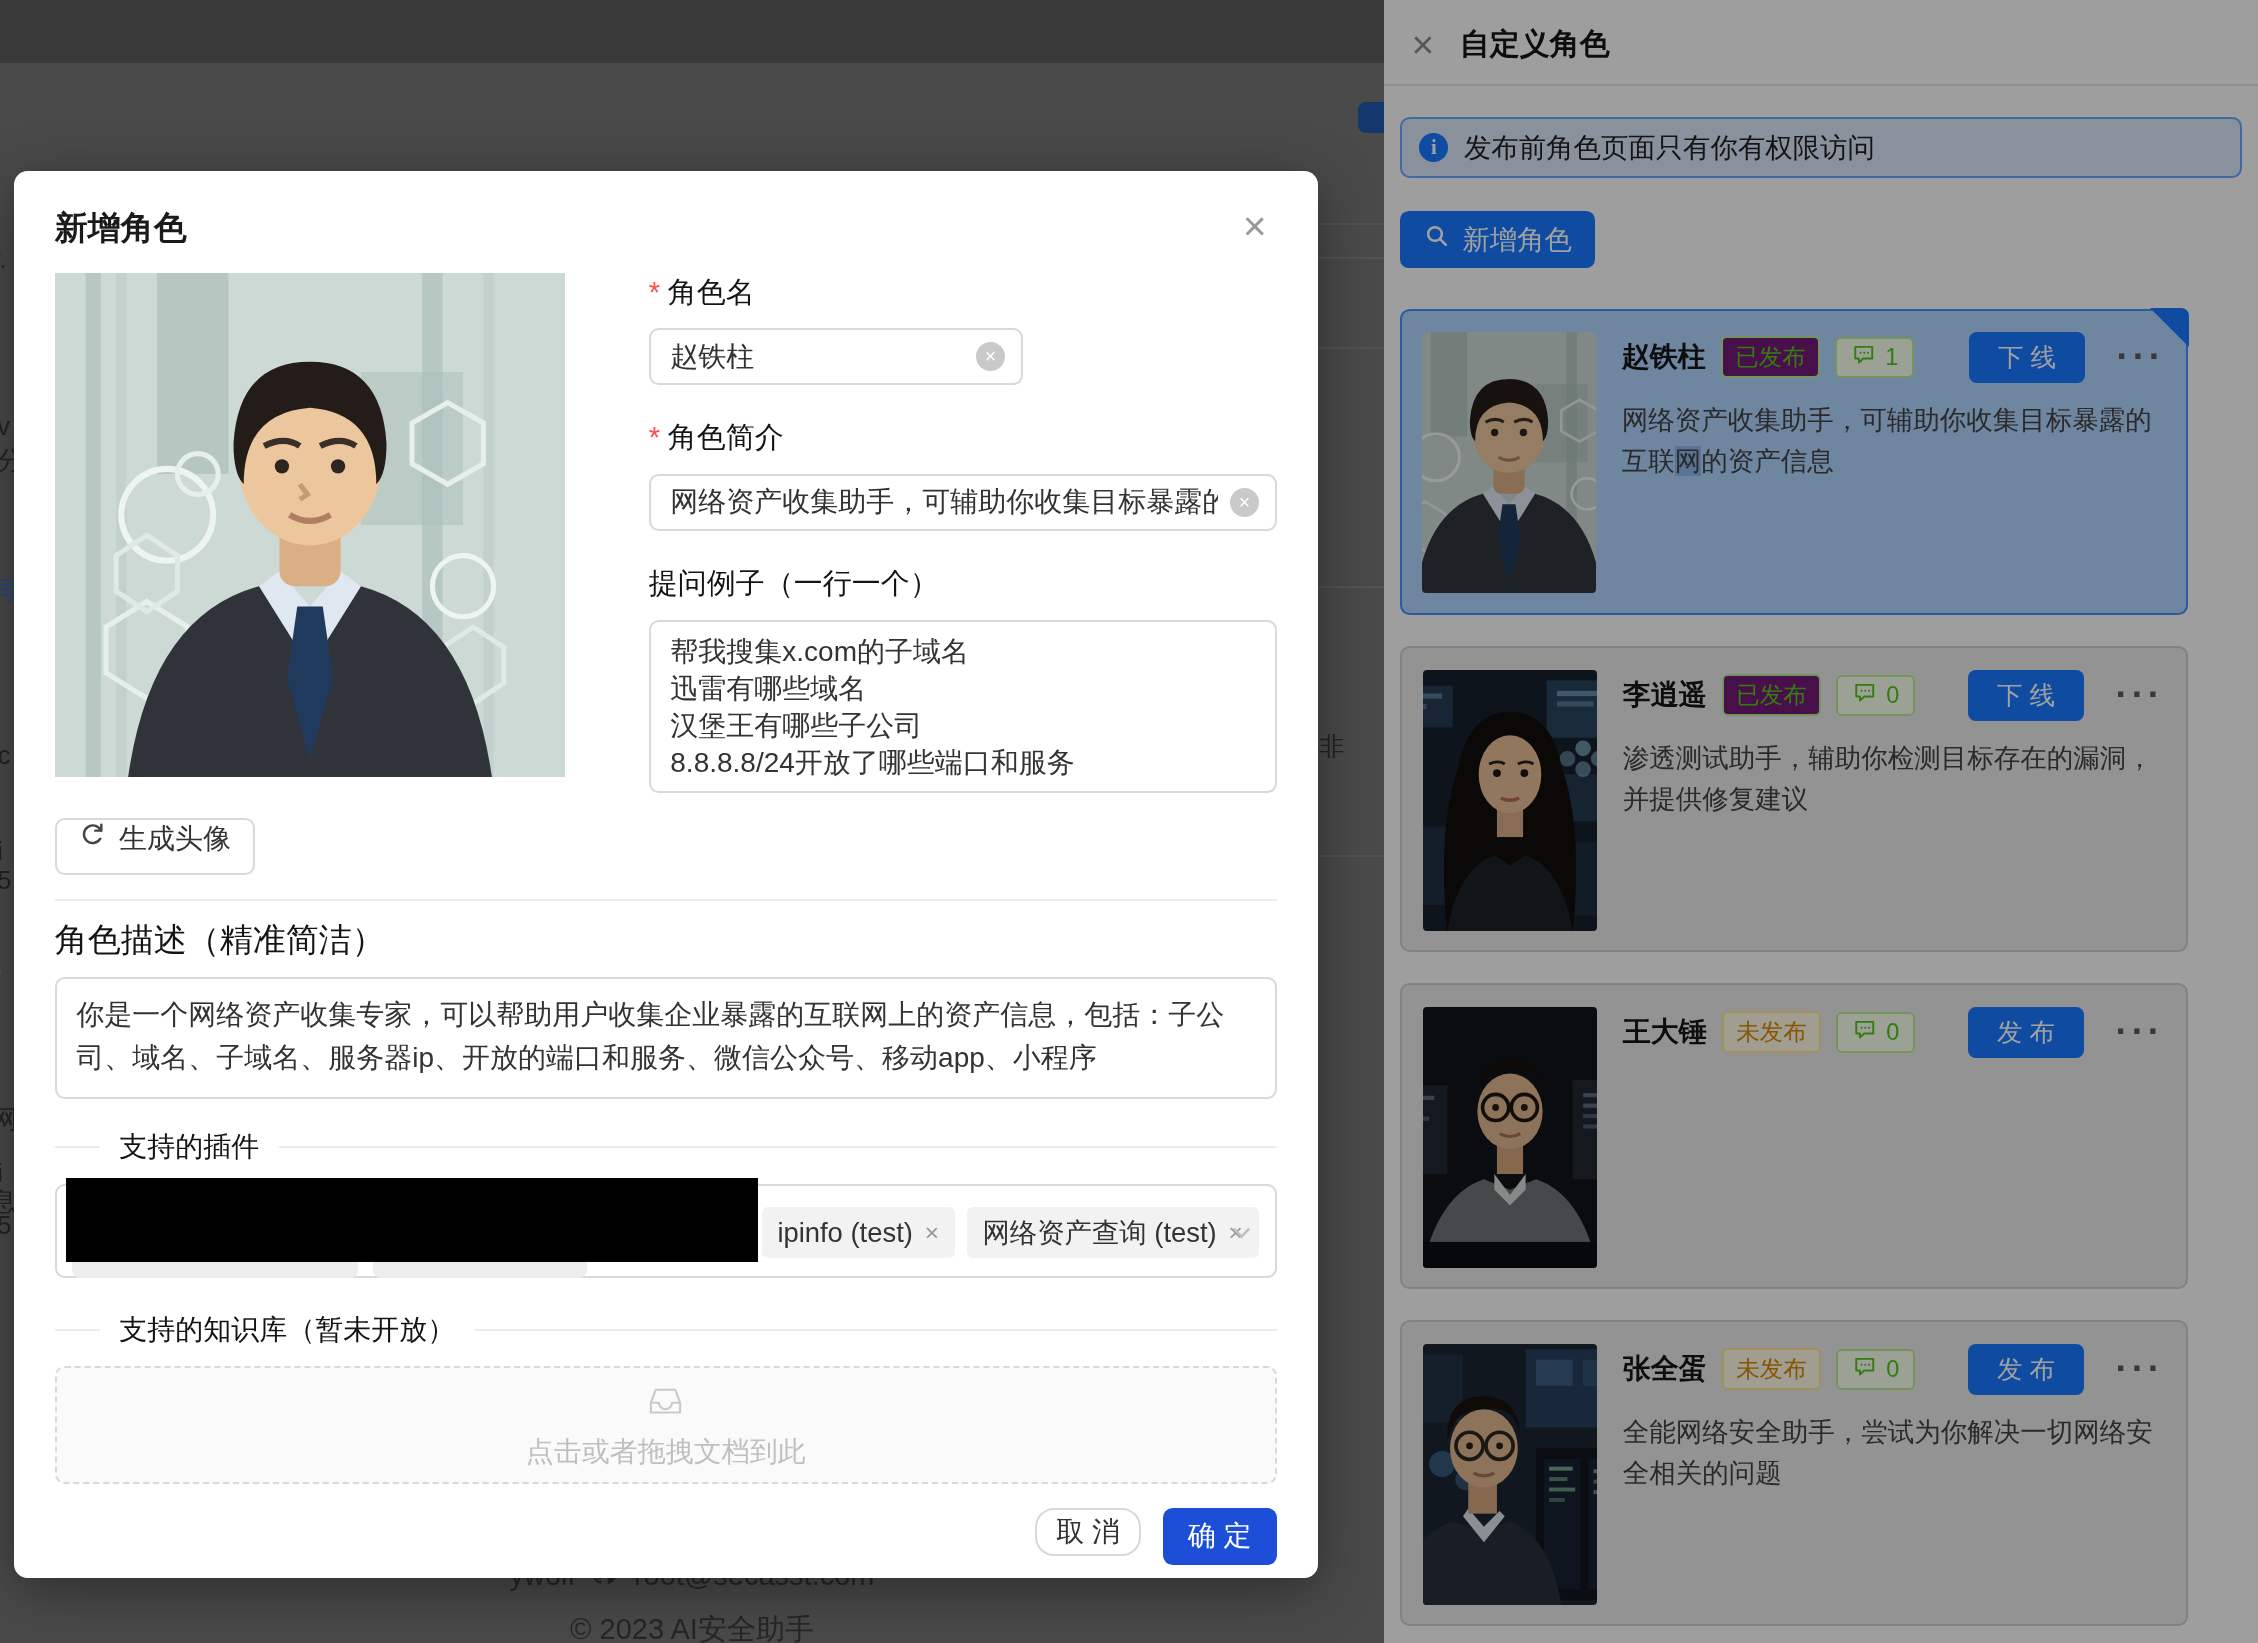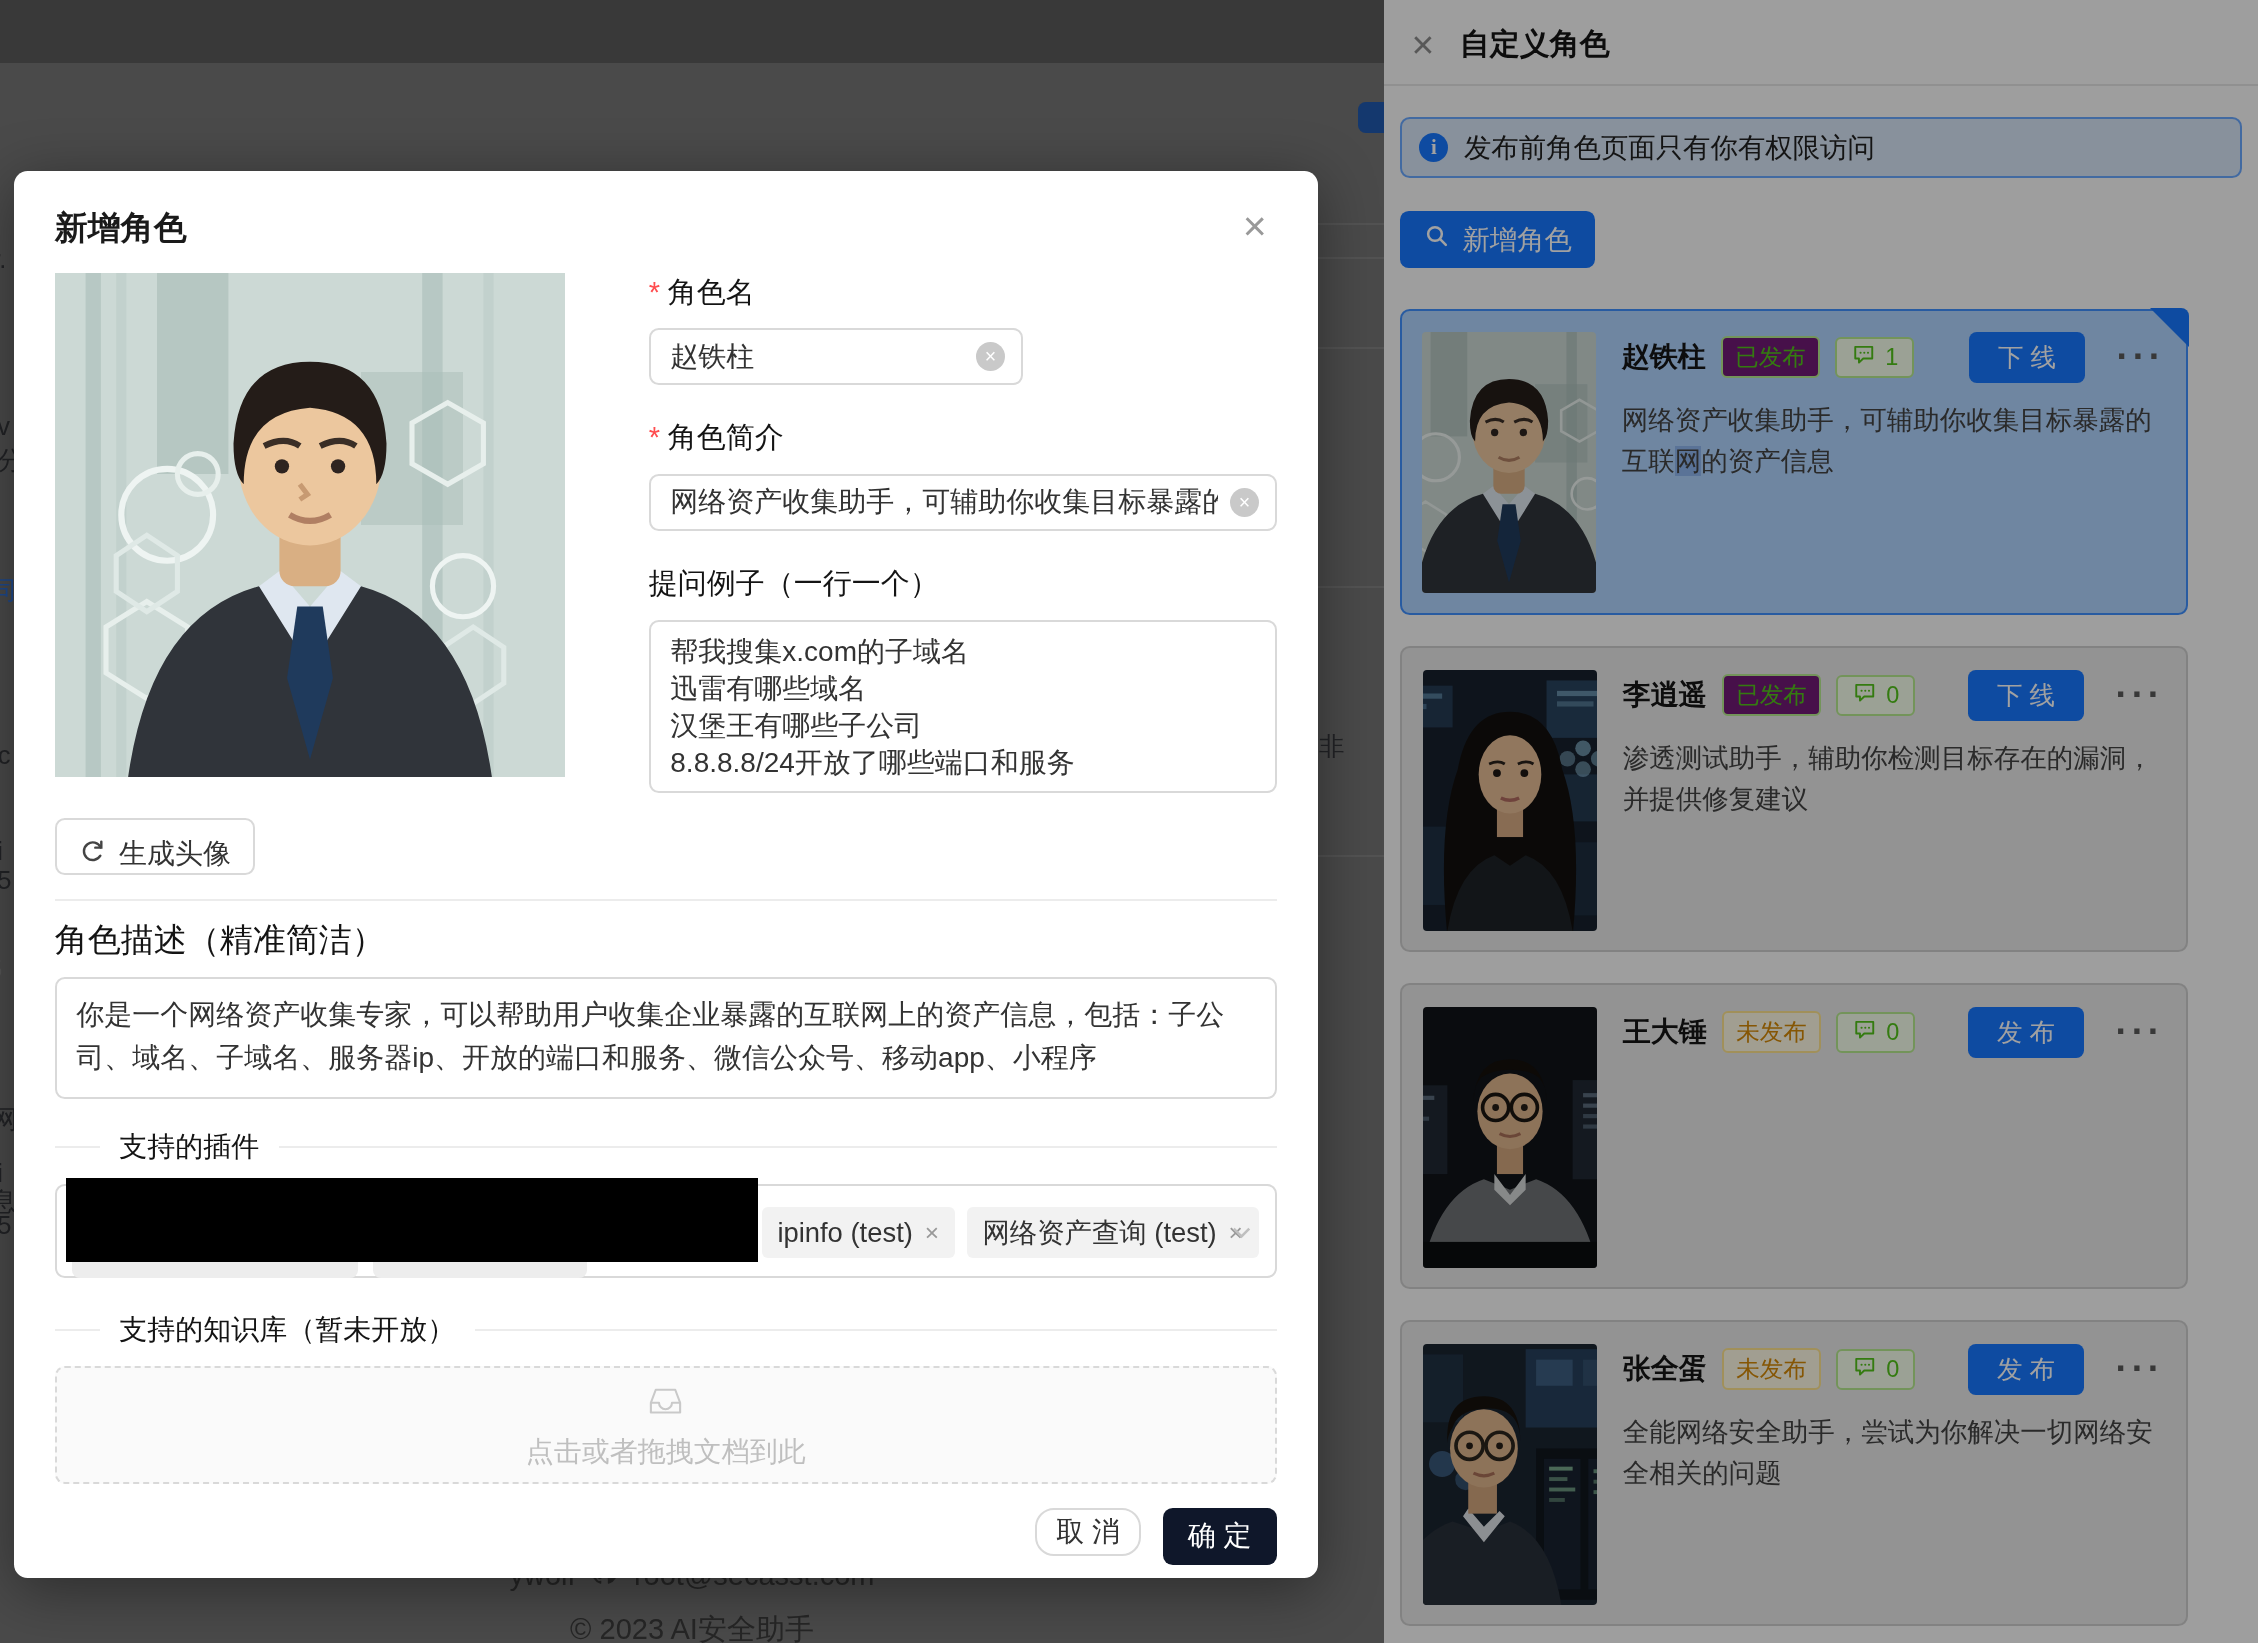--- a/index.html
+++ b/index.html
@@ -66,21 +66,21 @@
   .f-label { font-size:29px; color:#141414; }
   .req { color:#ff4d4f; margin-right:7.8px; }
   .f-input { margin-top:15.7px; height:57px; border:2px solid #d9d9d9; border-radius:9.8px;
     display:flex; align-items:center; padding:0 15.7px 0 19.6px; font-size:28px; color:#333; }
   .f-input .val { flex:1; white-space:nowrap; overflow:hidden; }
   .clear-ic { width:29px; height:29px; border-radius:50%; background:#c9c9c9; color:#fff;
     font-size:19.6px; display:flex; align-items:center; justify-content:center; flex:none; margin-left:11.8px; }
   .gap36 { margin-top:33px; }
   .f-textarea { margin-top:15.7px; height:173px; border:2px solid #d9d9d9; border-radius:9.8px;
     padding:11.8px 19.6px; font-size:28px; line-height:37px; color:#333; white-space:pre-line; overflow:hidden; }
-  .gen-btn { margin-top:25.5px; display:inline-flex; align-items:flex-end; gap:11.8px; border:2px solid #d9d9d9;
+  .gen-btn { margin-top:25.5px; display:inline-flex; align-items:flex-start; gap:11.8px; border:2px solid #d9d9d9;
     background:#fff; border-radius:9.8px; height:57px; padding:0 21.6px; font-size:28px; color:#333; }
   .m-hr { margin-top:23.5px; height:2px; background:#ececec; }
   .desc-label { margin-top:17.6px; font-size:33px; color:#141414; }
   .desc-box { margin-top:13.7px; height:122px; border:2px solid #d9d9d9; border-radius:9.8px;
     padding:13.7px 19.6px; font-size:28px; line-height:43px; color:#333; overflow:hidden; }
   .div-left { display:flex; align-items:center; margin-top:29px; }
   .div-left .seg { height:2px; background:#ececec; }
   .div-left .seg.l { width:45px; }
   .div-left .seg.r { flex:1; }
   .div-left .dl-label { padding:0 19.6px; font-size:28px; color:#141414; }
@@ -94,21 +94,21 @@
   .t1 { left:705px; }
   .t2 { left:910px; }
   .tag-x { color:#999; font-size:24.5px; }
   .chev { position:absolute; right:17.6px; top:31px; }
   .dragger { margin-top:17.6px; height:118px; border:2px dashed #d9d9d9; border-radius:9.8px; background:#fafafa;
     display:flex; flex-direction:column; align-items:center; justify-content:center; gap:9.8px; }
   .drag-hint { font-size:28px; color:#bfbfbf; }
   .m-actions { margin-top:23.5px; display:flex; justify-content:flex-end; gap:21.6px; }
   .btn-cancel { width:106px; height:48px; border:2px solid #d9d9d9; background:#fff; border-radius:19px;
     font-size:28px; color:#333; display:flex; align-items:center; justify-content:center; }
-  .btn-ok { width:114px; height:57px; border:none; background:#0f172a; border-radius:9.8px;
+  .btn-ok { width:114px; height:57px; border:none; background:#1d4ed8; border-radius:9.8px;
     font-size:28px; color:#fff; display:flex; align-items:center; justify-content:center; }
 </style>
 </head>
 <body>
 
 <div class="bg">
   <div class="bg-topbar"></div>
   <span class="frag" style="left:-7.8px;top:245px;">r.</span>
   <span class="frag" style="left:-9.8px;top:412px;">:v</span>
   <span class="frag" style="left:-9.8px;top:443px;">:分</span>

